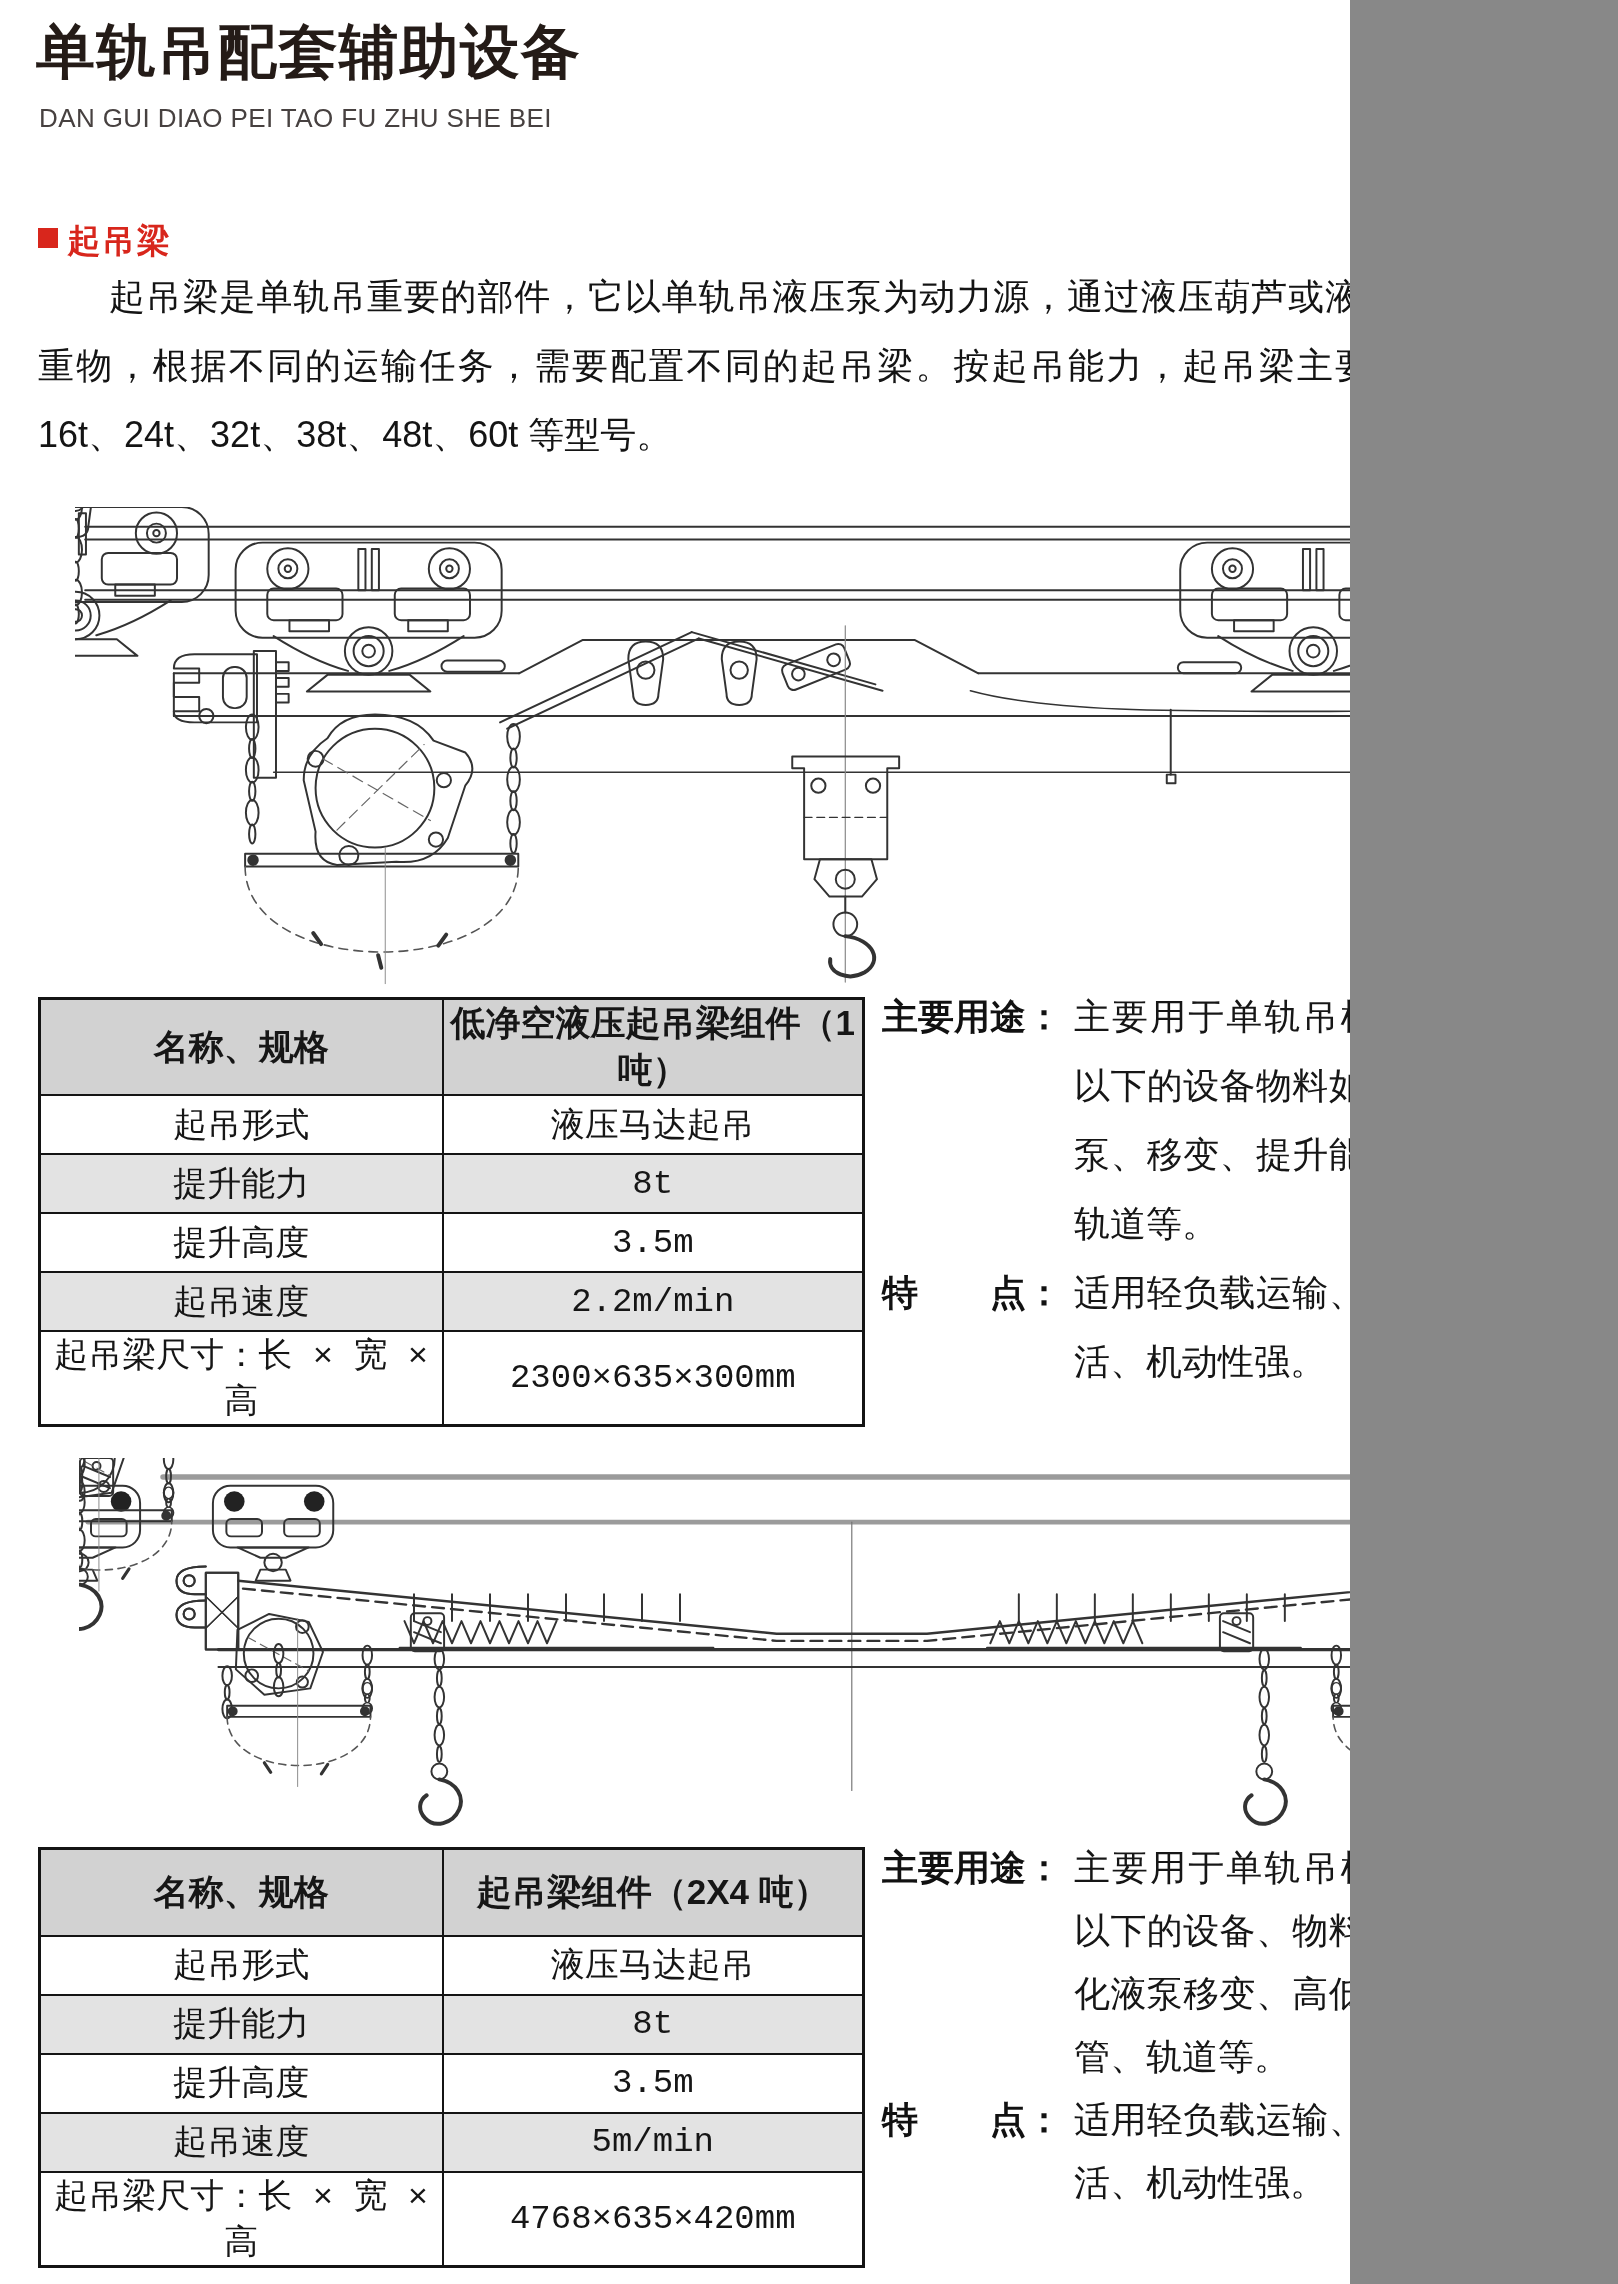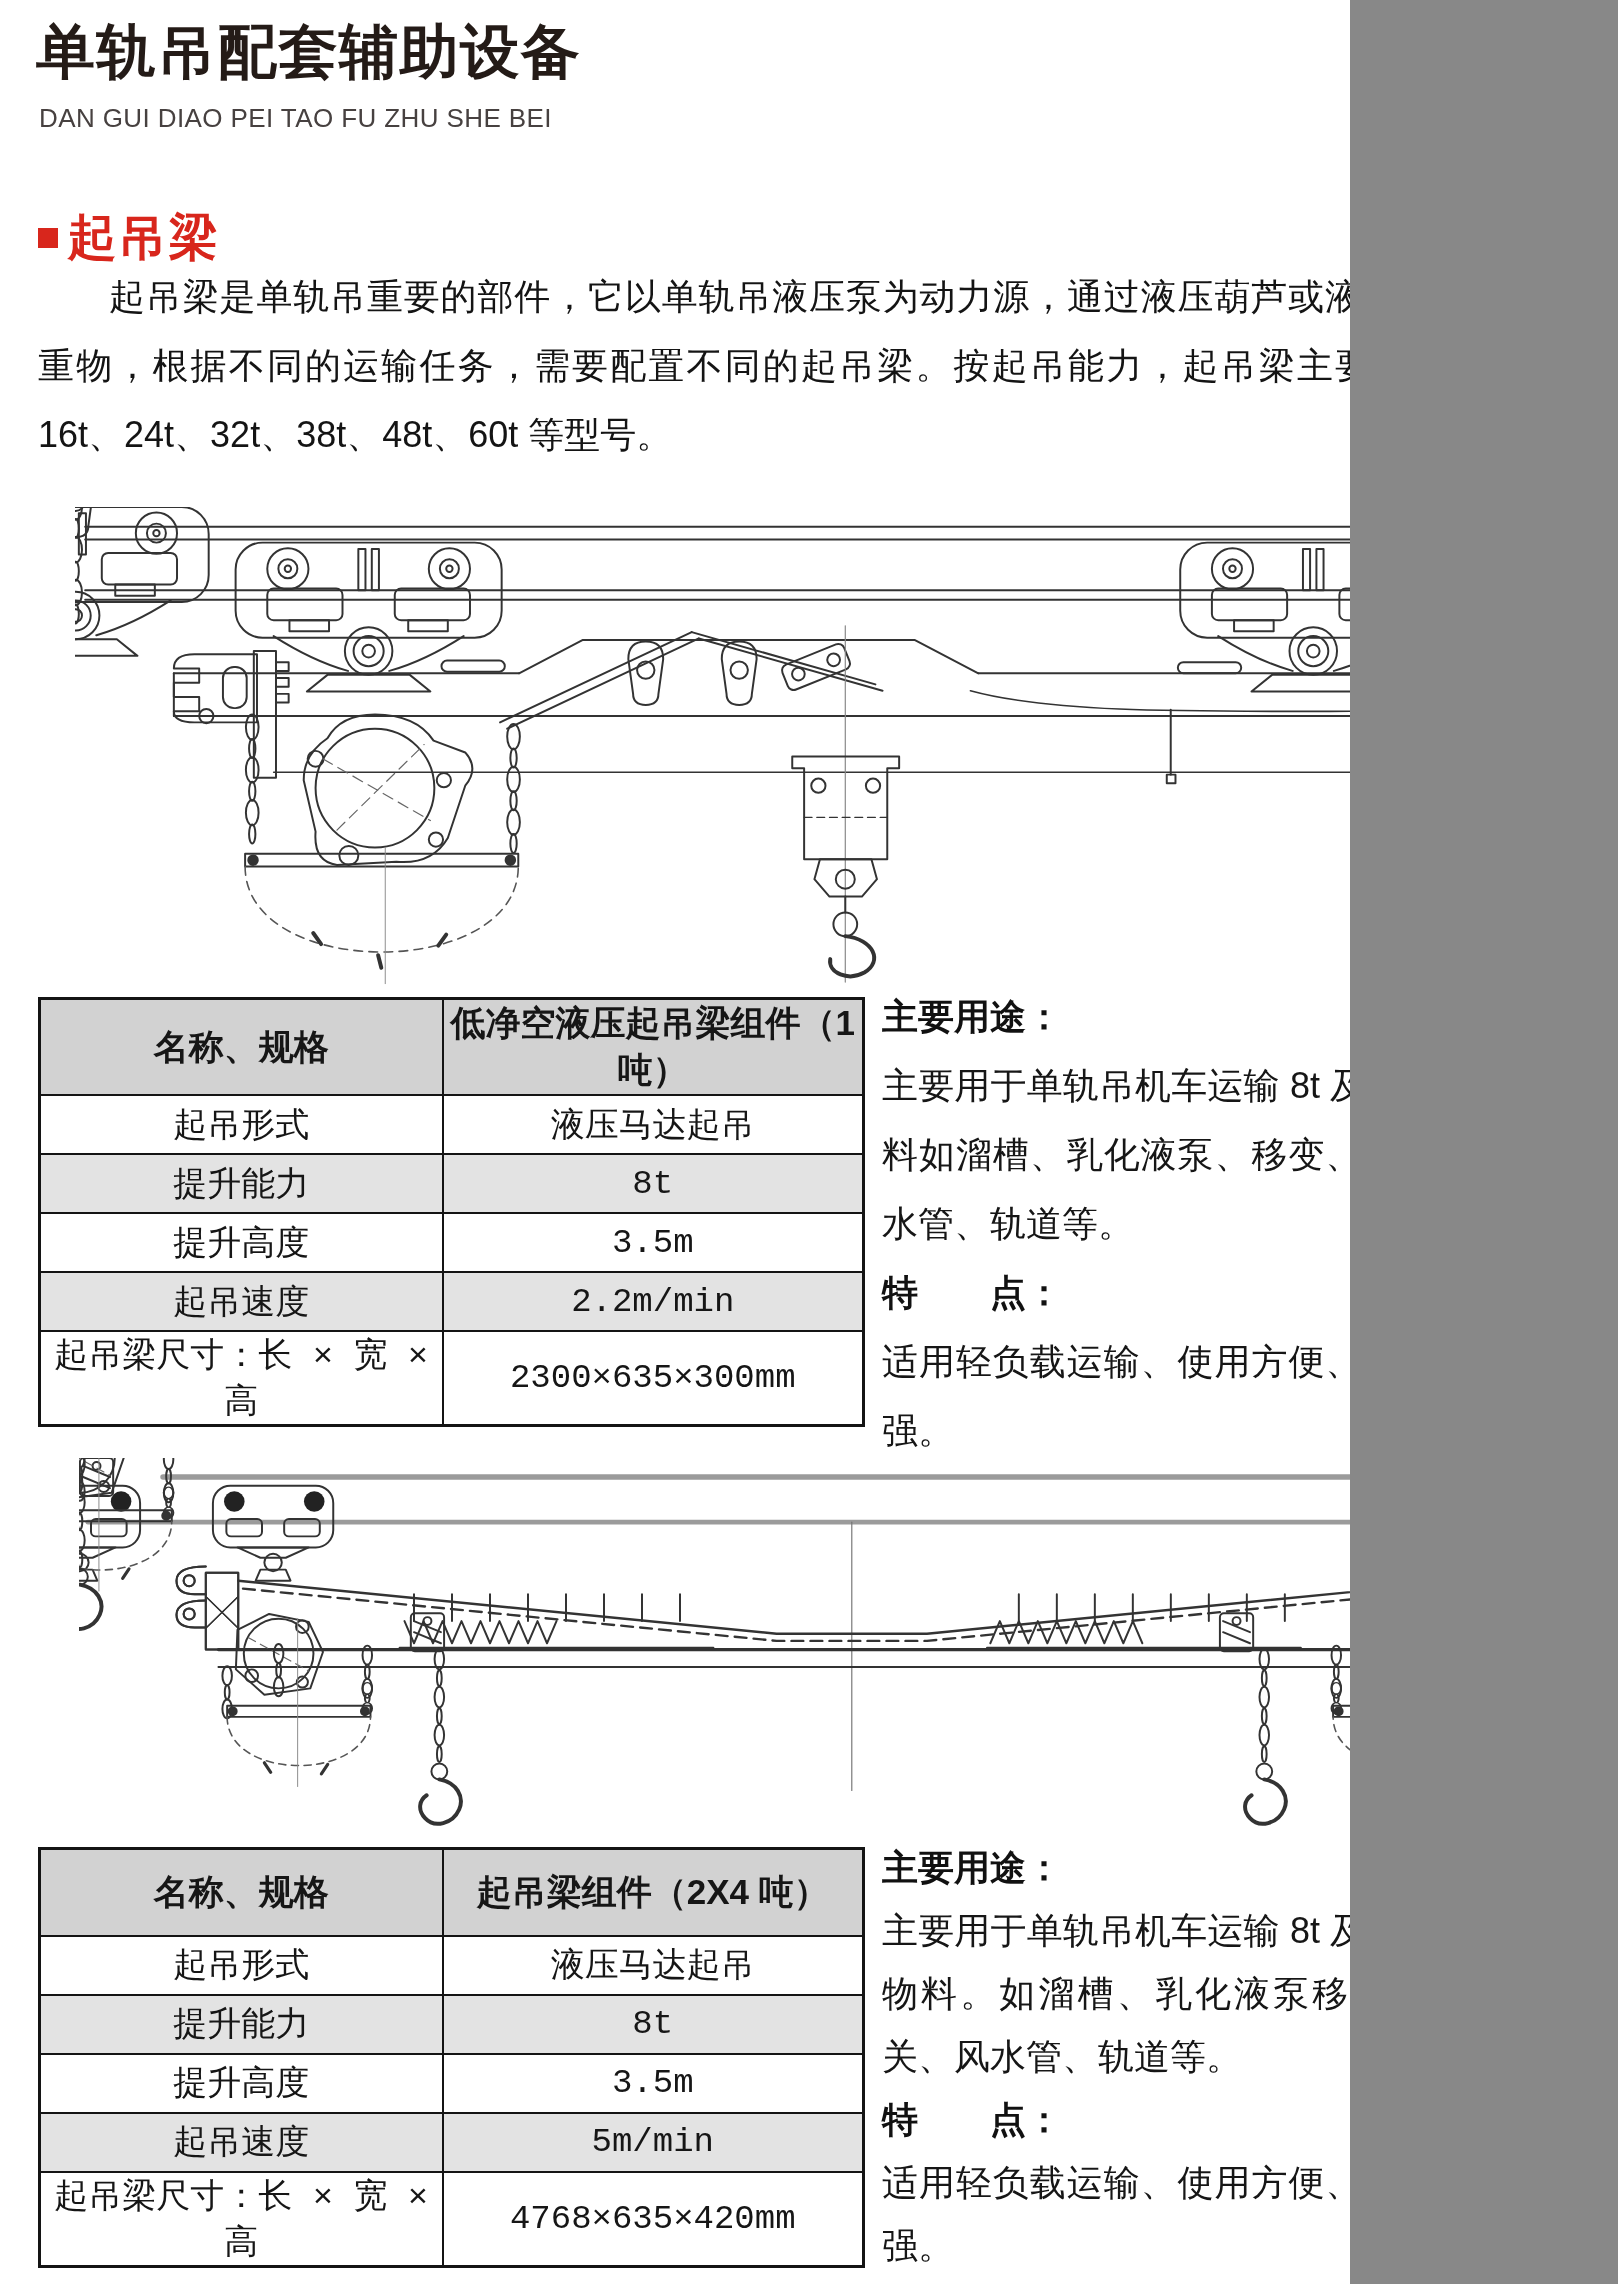--- a/index.html
+++ b/index.html
@@ -16,21 +16,21 @@
     left:36px;top:19px;
     font-size:59px;line-height:1.15;font-weight:700;
     color:#241b17;letter-spacing:1.6px;
   }
   .pinyin{
     left:39px;top:103px;
     font-size:26px;color:#474140;letter-spacing:0.4px;
   }
   .sec-head{left:38px;top:211px;display:flex;align-items:flex-start;}
   .sq{width:20px;height:20px;background:#d8261c;margin-top:17.4px;margin-right:9.5px;flex:none;}
-  .sec-label{font-size:49px;font-weight:700;color:#d8261c;line-height:1.1;letter-spacing:1.6px;}
+  .sec-label{font-size:33px;font-weight:700;color:#d8261c;line-height:1.1;letter-spacing:1.6px;margin-top:12px;}
   .intro{
     left:38px;top:262px;width:1544px;
     font-size:36px;line-height:69px;
     text-align:justify;text-indent:71px;color:#141414;
   }
   svg.draw{position:absolute;}
   svg.draw *{vector-effect:none;}
   .ln{stroke:#333;stroke-width:2.5;fill:none;}
   table.spec{
     position:absolute;border-collapse:collapse;table-layout:fixed;
@@ -41,21 +41,21 @@
     padding:0;font-family:inherit;color:#161616;overflow:hidden;
   }
   table.spec th{font-size:35px;font-weight:700;background:#d2d2d2;}
   table.spec td{font-size:34px;font-weight:400;}
   tr.hdr{height:87px;}
   tr.r{height:59px;font-family:Liberation Mono, monospace;}
   tr.alt td{background:#e3e3e3;}
   .info{width:701px;}
   #info1{left:882px;top:982px;}
   #info2{left:882px;top:1836px;}
-  .info-row{display:flex;align-items:flex-start;flex-direction:column;}
+  .info-row{display:flex;align-items:flex-start;}
   .info .lbl{
     flex:none;width:192px;font-weight:700;font-size:36px;color:#111;
   }
   #info1 .lbl,#info1 .txt{line-height:69px;}
   #info2 .lbl,#info2 .txt{line-height:63px;}
   .info .txt{flex:1;font-size:36px;color:#161616;text-align:justify;}
 </style>
 </head>
 <body>
 

